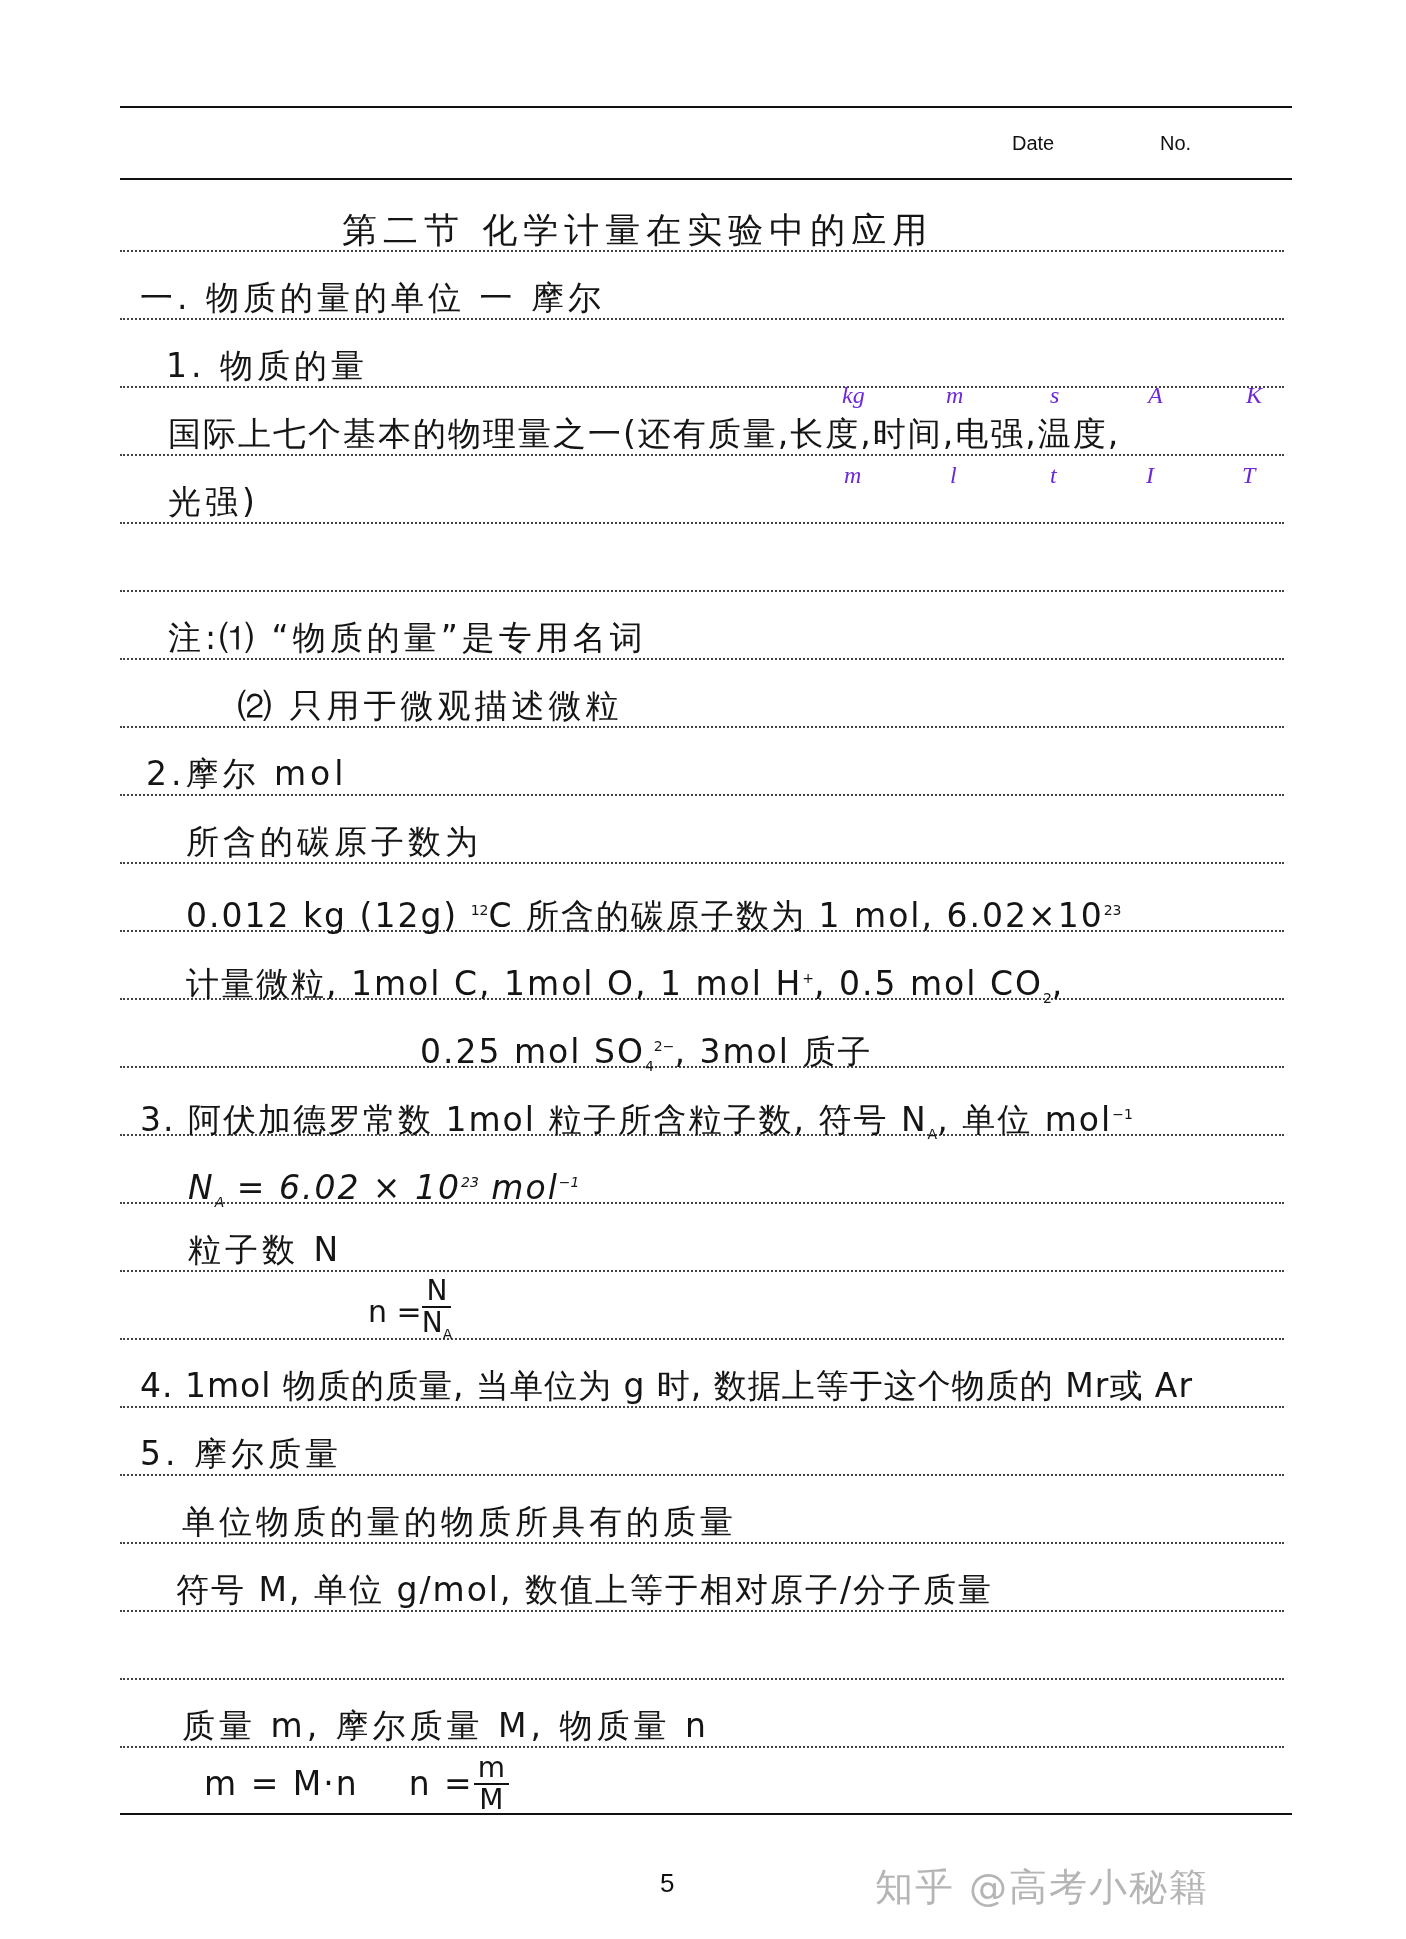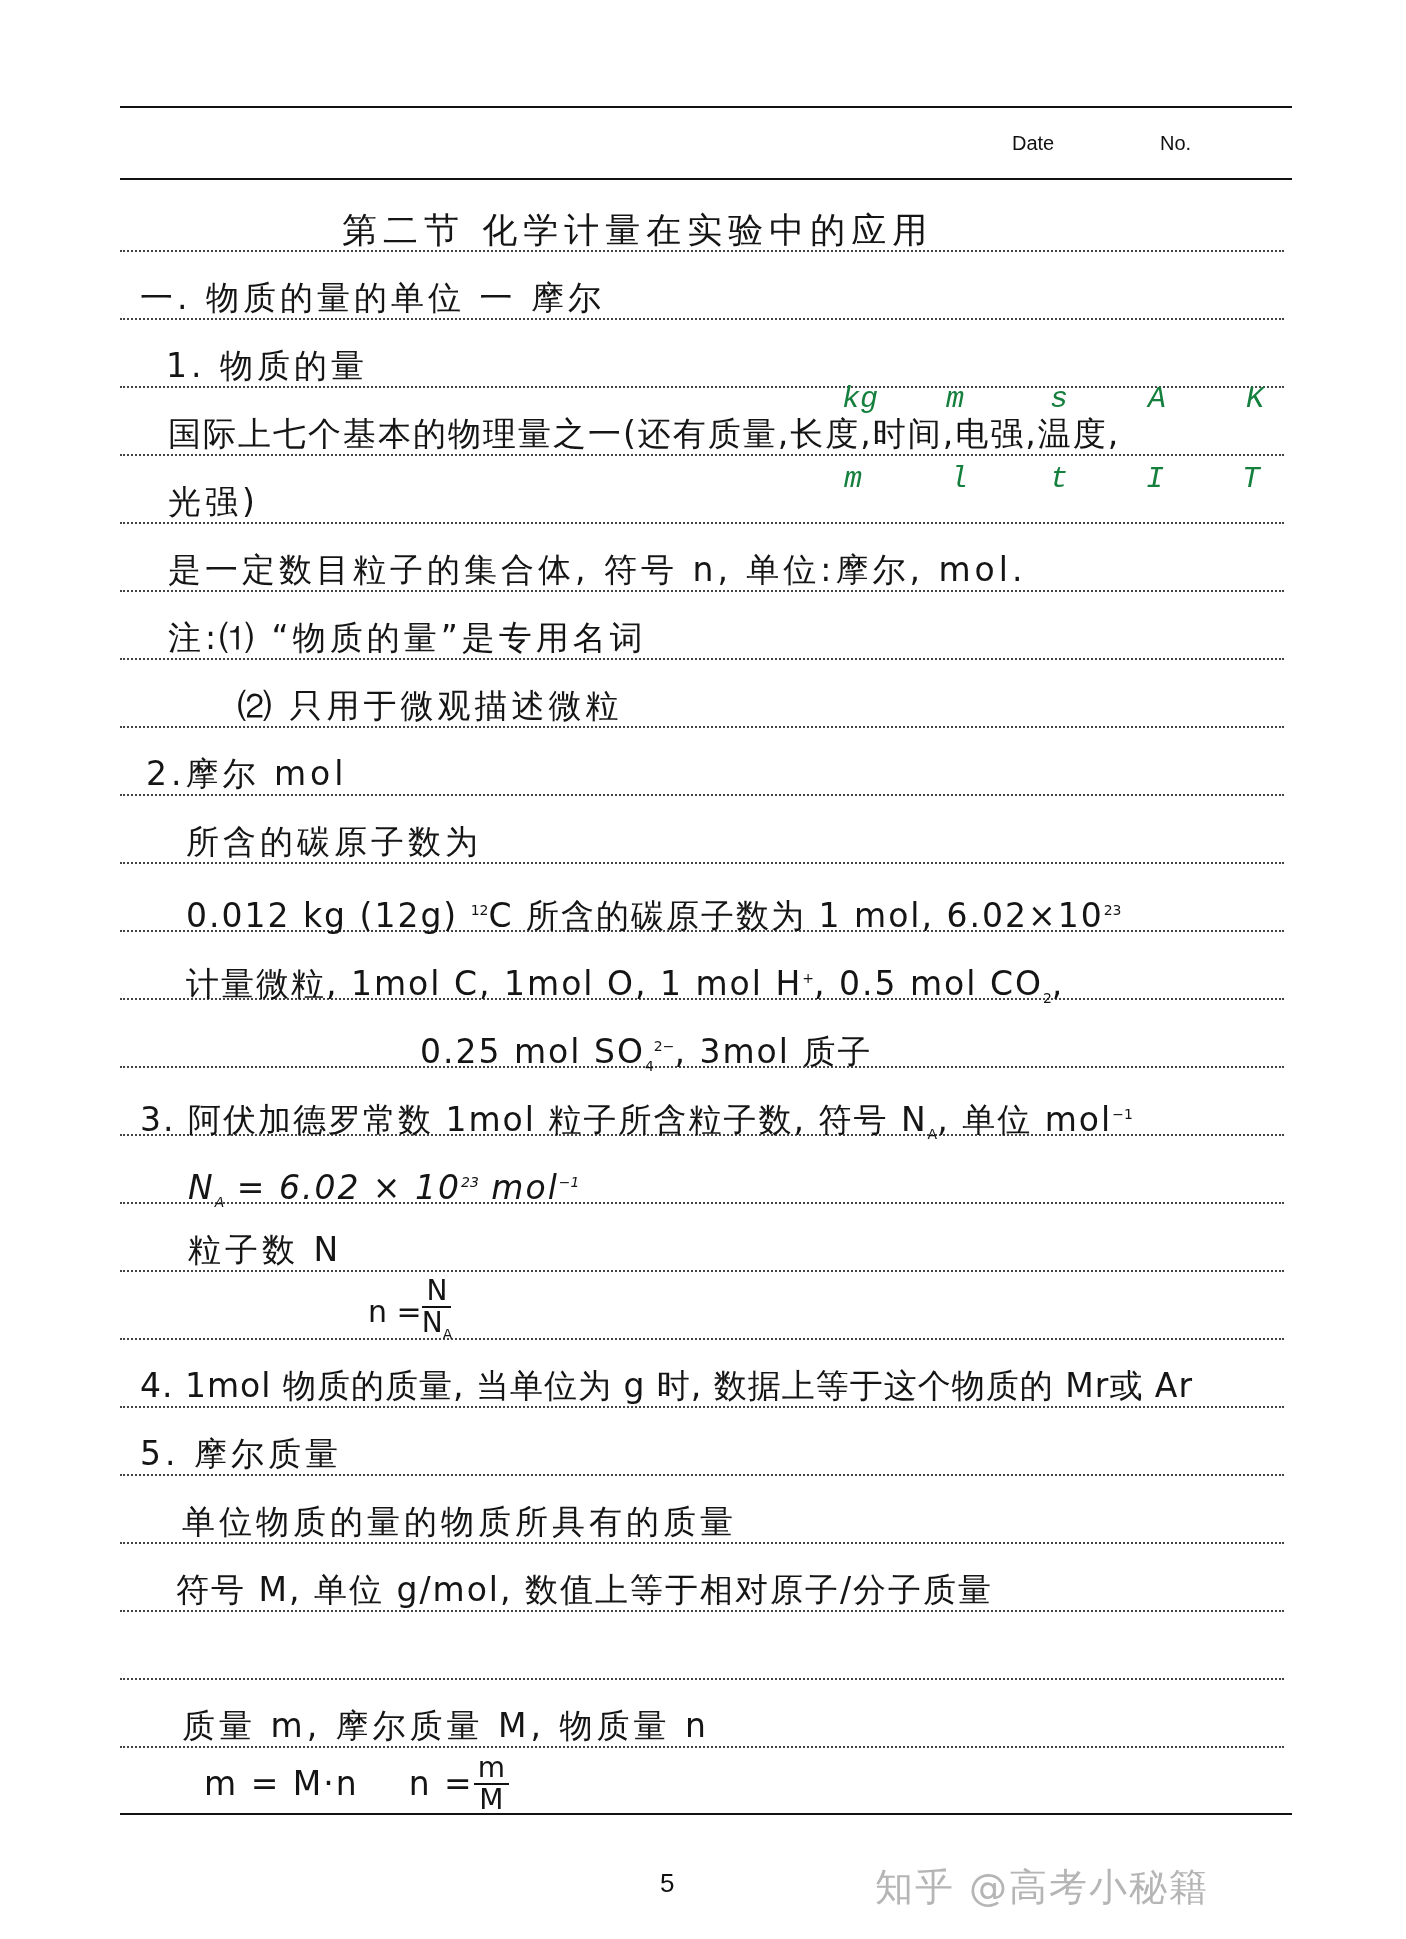--- a/index.html
+++ b/index.html
@@ -3,21 +3,21 @@
 <meta charset="utf-8">
 <style>
   html, body { margin:0; padding:0; }
   body { width:1406px; height:1939px; background:#ffffff; position:relative; overflow:hidden;
          font-family:"DejaVu Sans", sans-serif; color:#111; }
   .page { position:absolute; left:0; top:0; width:1262px; height:1939px; }
   .solid { position:absolute; left:120px; width:1172px; height:0; border-top:2px solid #111; }
   .dotted { position:absolute; left:120px; width:1164px; height:0; border-top:2px dotted #444; }
   .hdr { position:absolute; font-family:"Liberation Sans", sans-serif; font-size:20px; color:#111; }
   .line-text { position:absolute; font-size:33px; line-height:40px; white-space:nowrap; letter-spacing:4px; color:#151515; }
-  .unit { position:absolute; font-size:30px; font-style:italic; color:#15803d; font-family:Liberation Mono, monospace; }
+  .unit { position:absolute; font-size:24px; font-style:italic; color:#6d28d9; font-family:Liberation Serif, serif; }
   .frac { display:inline-flex; flex-direction:column; align-items:center; vertical-align:middle; font-size:28px; line-height:30px; letter-spacing:0; }
   .frac .num { border-bottom:2px solid #111; padding:0 4px; }
   sup, sub { font-size:14px; letter-spacing:0; }
   .pagenum { position:absolute; left:660px; top:1868px; font-family:"Liberation Sans", sans-serif; font-size:26px; }
   .watermark { position:absolute; left:875px; top:1862px; font-size:38px; color:#b5b5b5; letter-spacing:2px; white-space:nowrap; }
 </style>
 </head>
 <body>
 
 <div class="page">
@@ -65,21 +65,20 @@
 
   <div class="line-text" style="left:168px; top:414px; letter-spacing:2px;">国际上七个基本的物理量之一(还有质量,长度,时间,电强,温度,</div>
 
   <span class="unit" style="left:844px; top:462px;">m</span>
   <span class="unit" style="left:950px; top:462px;">l</span>
   <span class="unit" style="left:1050px; top:462px;">t</span>
   <span class="unit" style="left:1146px; top:462px;">I</span>
   <span class="unit" style="left:1242px; top:462px;">T</span>
 
   <div class="line-text" style="left:168px; top:482px;">光强)</div>
-  <div class="line-text" style="left:168px; top:550px;">是一定数目粒子的集合体, 符号 n, 单位:摩尔, mol.</div>
   <div class="line-text" style="left:168px; top:618px;">注:⑴ “物质的量”是专用名词</div>
   <div class="line-text" style="left:238px; top:686px;">⑵ 只用于微观描述微粒</div>
   <div class="line-text" style="left:146px; top:754px;">2.摩尔 mol</div>
   <div class="line-text" style="left:186px; top:822px;">所含的碳原子数为</div>
 
   <div class="line-text" style="left:186px; top:890px; letter-spacing:2px;">
     <span>0.012 kg (12g) </span><sup>12</sup><span>C 所含的碳原子数为 1 mol, 6.02×10</span><sup>23</sup>
   </div>
 
   <div class="line-text" style="left:186px; top:958px; letter-spacing:2px;">

